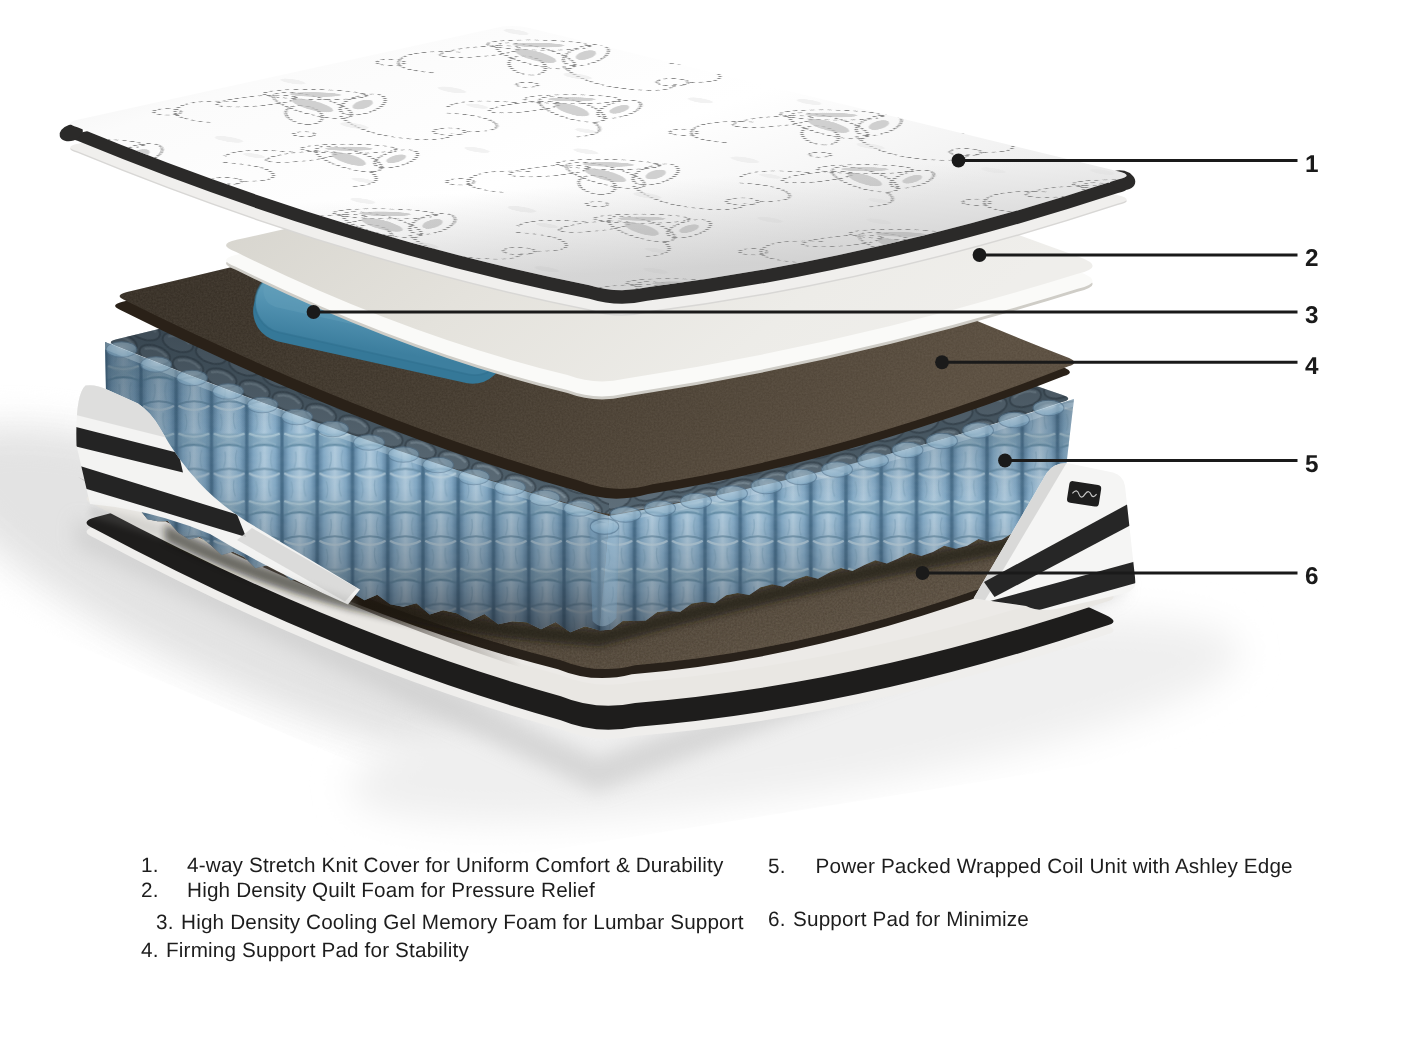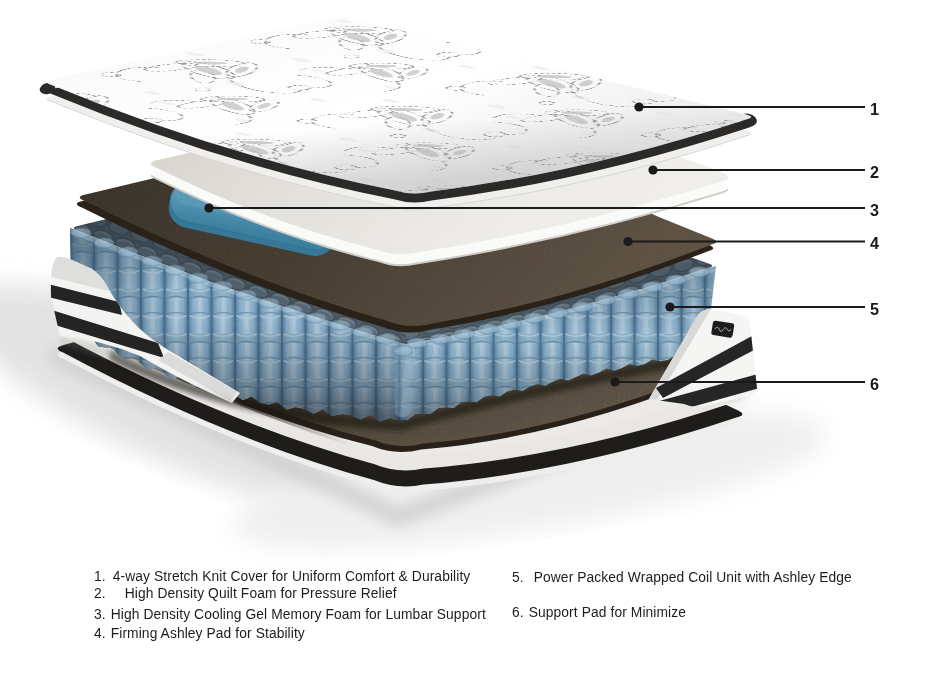--- a/index.html
+++ b/index.html
@@ -326,19 +326,19 @@
         <circle cx="615" cy="382" r="4.6"></circle>
         <text x="874.5" y="114.5" font-family="Liberation Sans, sans-serif" font-size="16.2" font-weight="700" text-anchor="middle">1</text>
         <text x="874.5" y="177.5" font-family="Liberation Sans, sans-serif" font-size="16.2" font-weight="700" text-anchor="middle">2</text>
         <text x="874.5" y="215.5" font-family="Liberation Sans, sans-serif" font-size="16.2" font-weight="700" text-anchor="middle">3</text>
         <text x="874.5" y="249.0" font-family="Liberation Sans, sans-serif" font-size="16.2" font-weight="700" text-anchor="middle">4</text>
         <text x="874.5" y="314.5" font-family="Liberation Sans, sans-serif" font-size="16.2" font-weight="700" text-anchor="middle">5</text>
         <text x="874.5" y="389.5" font-family="Liberation Sans, sans-serif" font-size="16.2" font-weight="700" text-anchor="middle">6</text>
       </g>
 </svg>
 
-<div class="t" style="left:94px;top:569.4px"><span class="n">1.</span><span style="margin-left:7px">4-way Stretch Knit Cover for Uniform Comfort &amp; Durability</span></div>
+<div class="t" style="left:94px;top:569.4px"><span class="n">1.</span><span style="margin-left:19px">4-way Stretch Knit Cover for Uniform Comfort &amp; Durability</span></div>
 <div class="t" style="left:94px;top:586.4px"><span class="n">2.</span><span style="margin-left:19px">High Density Quilt Foam for Pressure Relief</span></div>
-<div class="t" style="left:94px;top:606.8px"><span class="n">3.</span><span style="margin-left:5px">High Density Cooling Gel Memory Foam for Lumbar Support</span></div>
-<div class="t" style="left:94px;top:625.5px"><span class="n">4.</span><span style="margin-left:5px">Firming Ashley Pad for Stability</span></div>
-<div class="t" style="left:512px;top:570.1px"><span class="n">5.</span><span style="margin-left:10px">Power Packed Wrapped Coil Unit with Ashley Edge</span></div>
+<div class="t" style="left:104px;top:606.8px"><span class="n">3.</span><span style="margin-left:5px">High Density Cooling Gel Memory Foam for Lumbar Support</span></div>
+<div class="t" style="left:94px;top:625.5px"><span class="n">4.</span><span style="margin-left:5px">Firming Support Pad for Stability</span></div>
+<div class="t" style="left:512px;top:570.1px"><span class="n">5.</span><span style="margin-left:20px">Power Packed Wrapped Coil Unit with Ashley Edge</span></div>
 <div class="t" style="left:512px;top:605.4px"><span class="n">6.</span><span style="margin-left:5px">Support Pad for Minimize</span></div>
 
 </div>
 </body></html>

